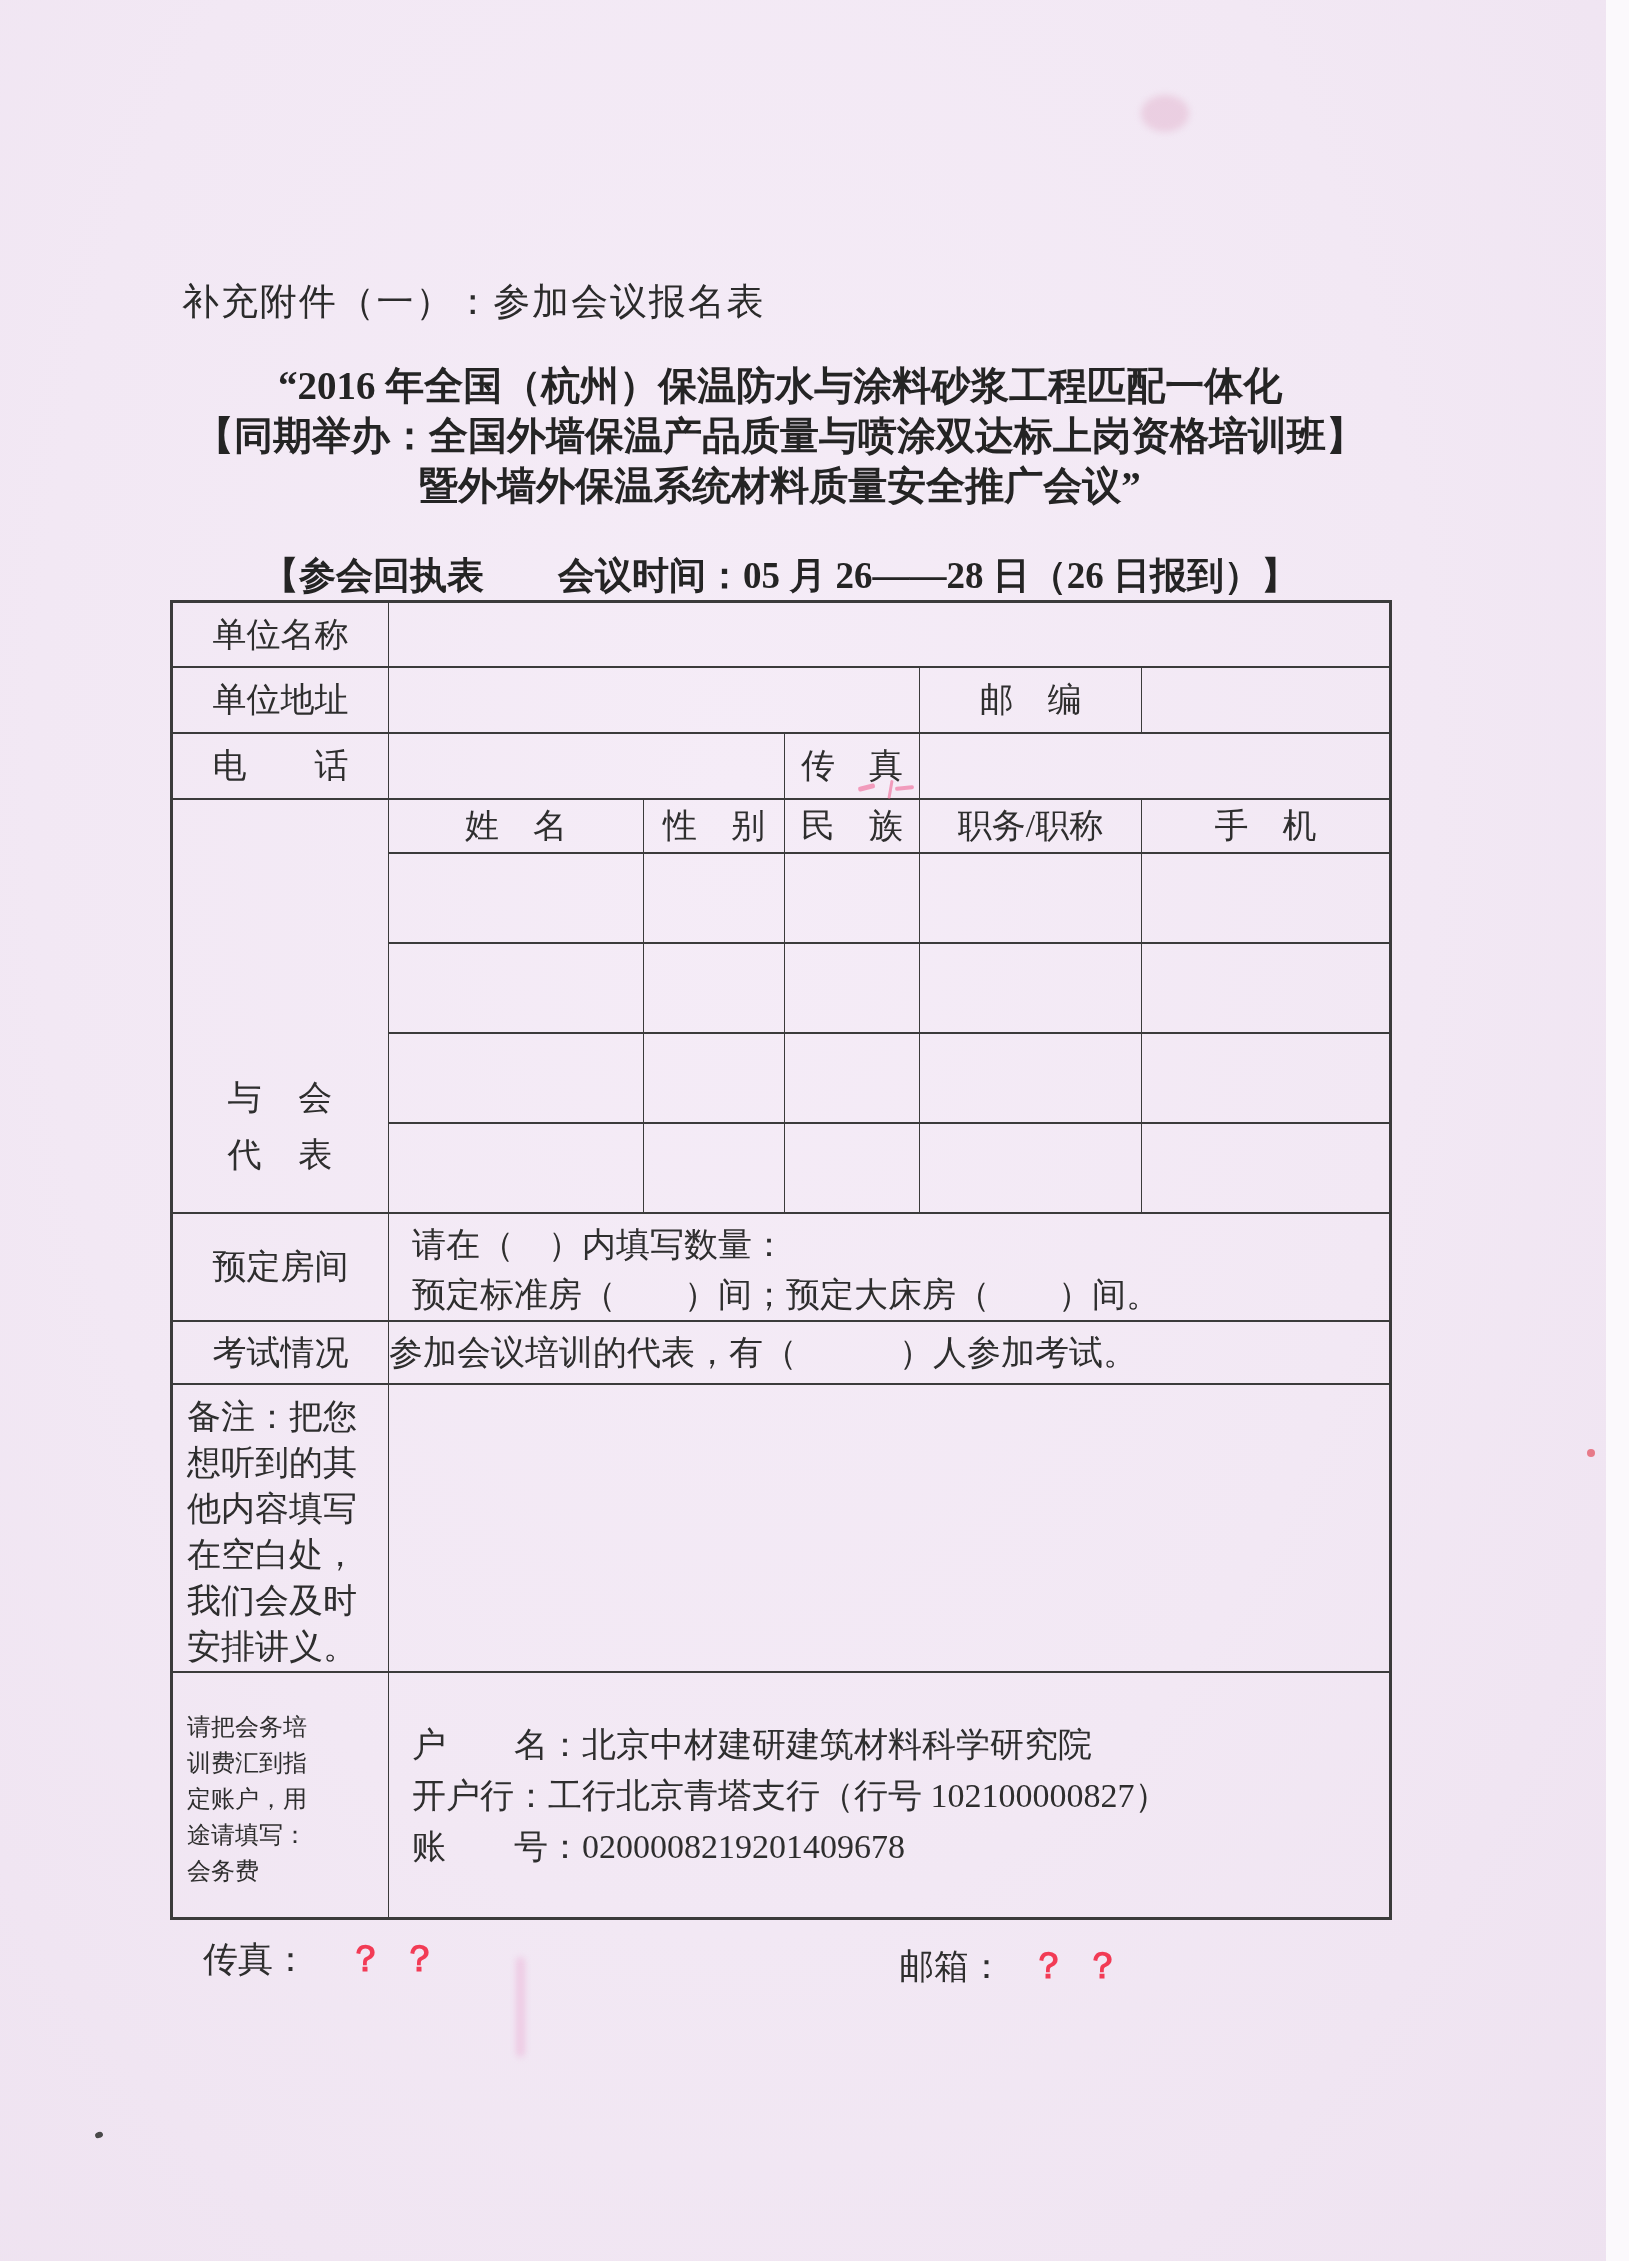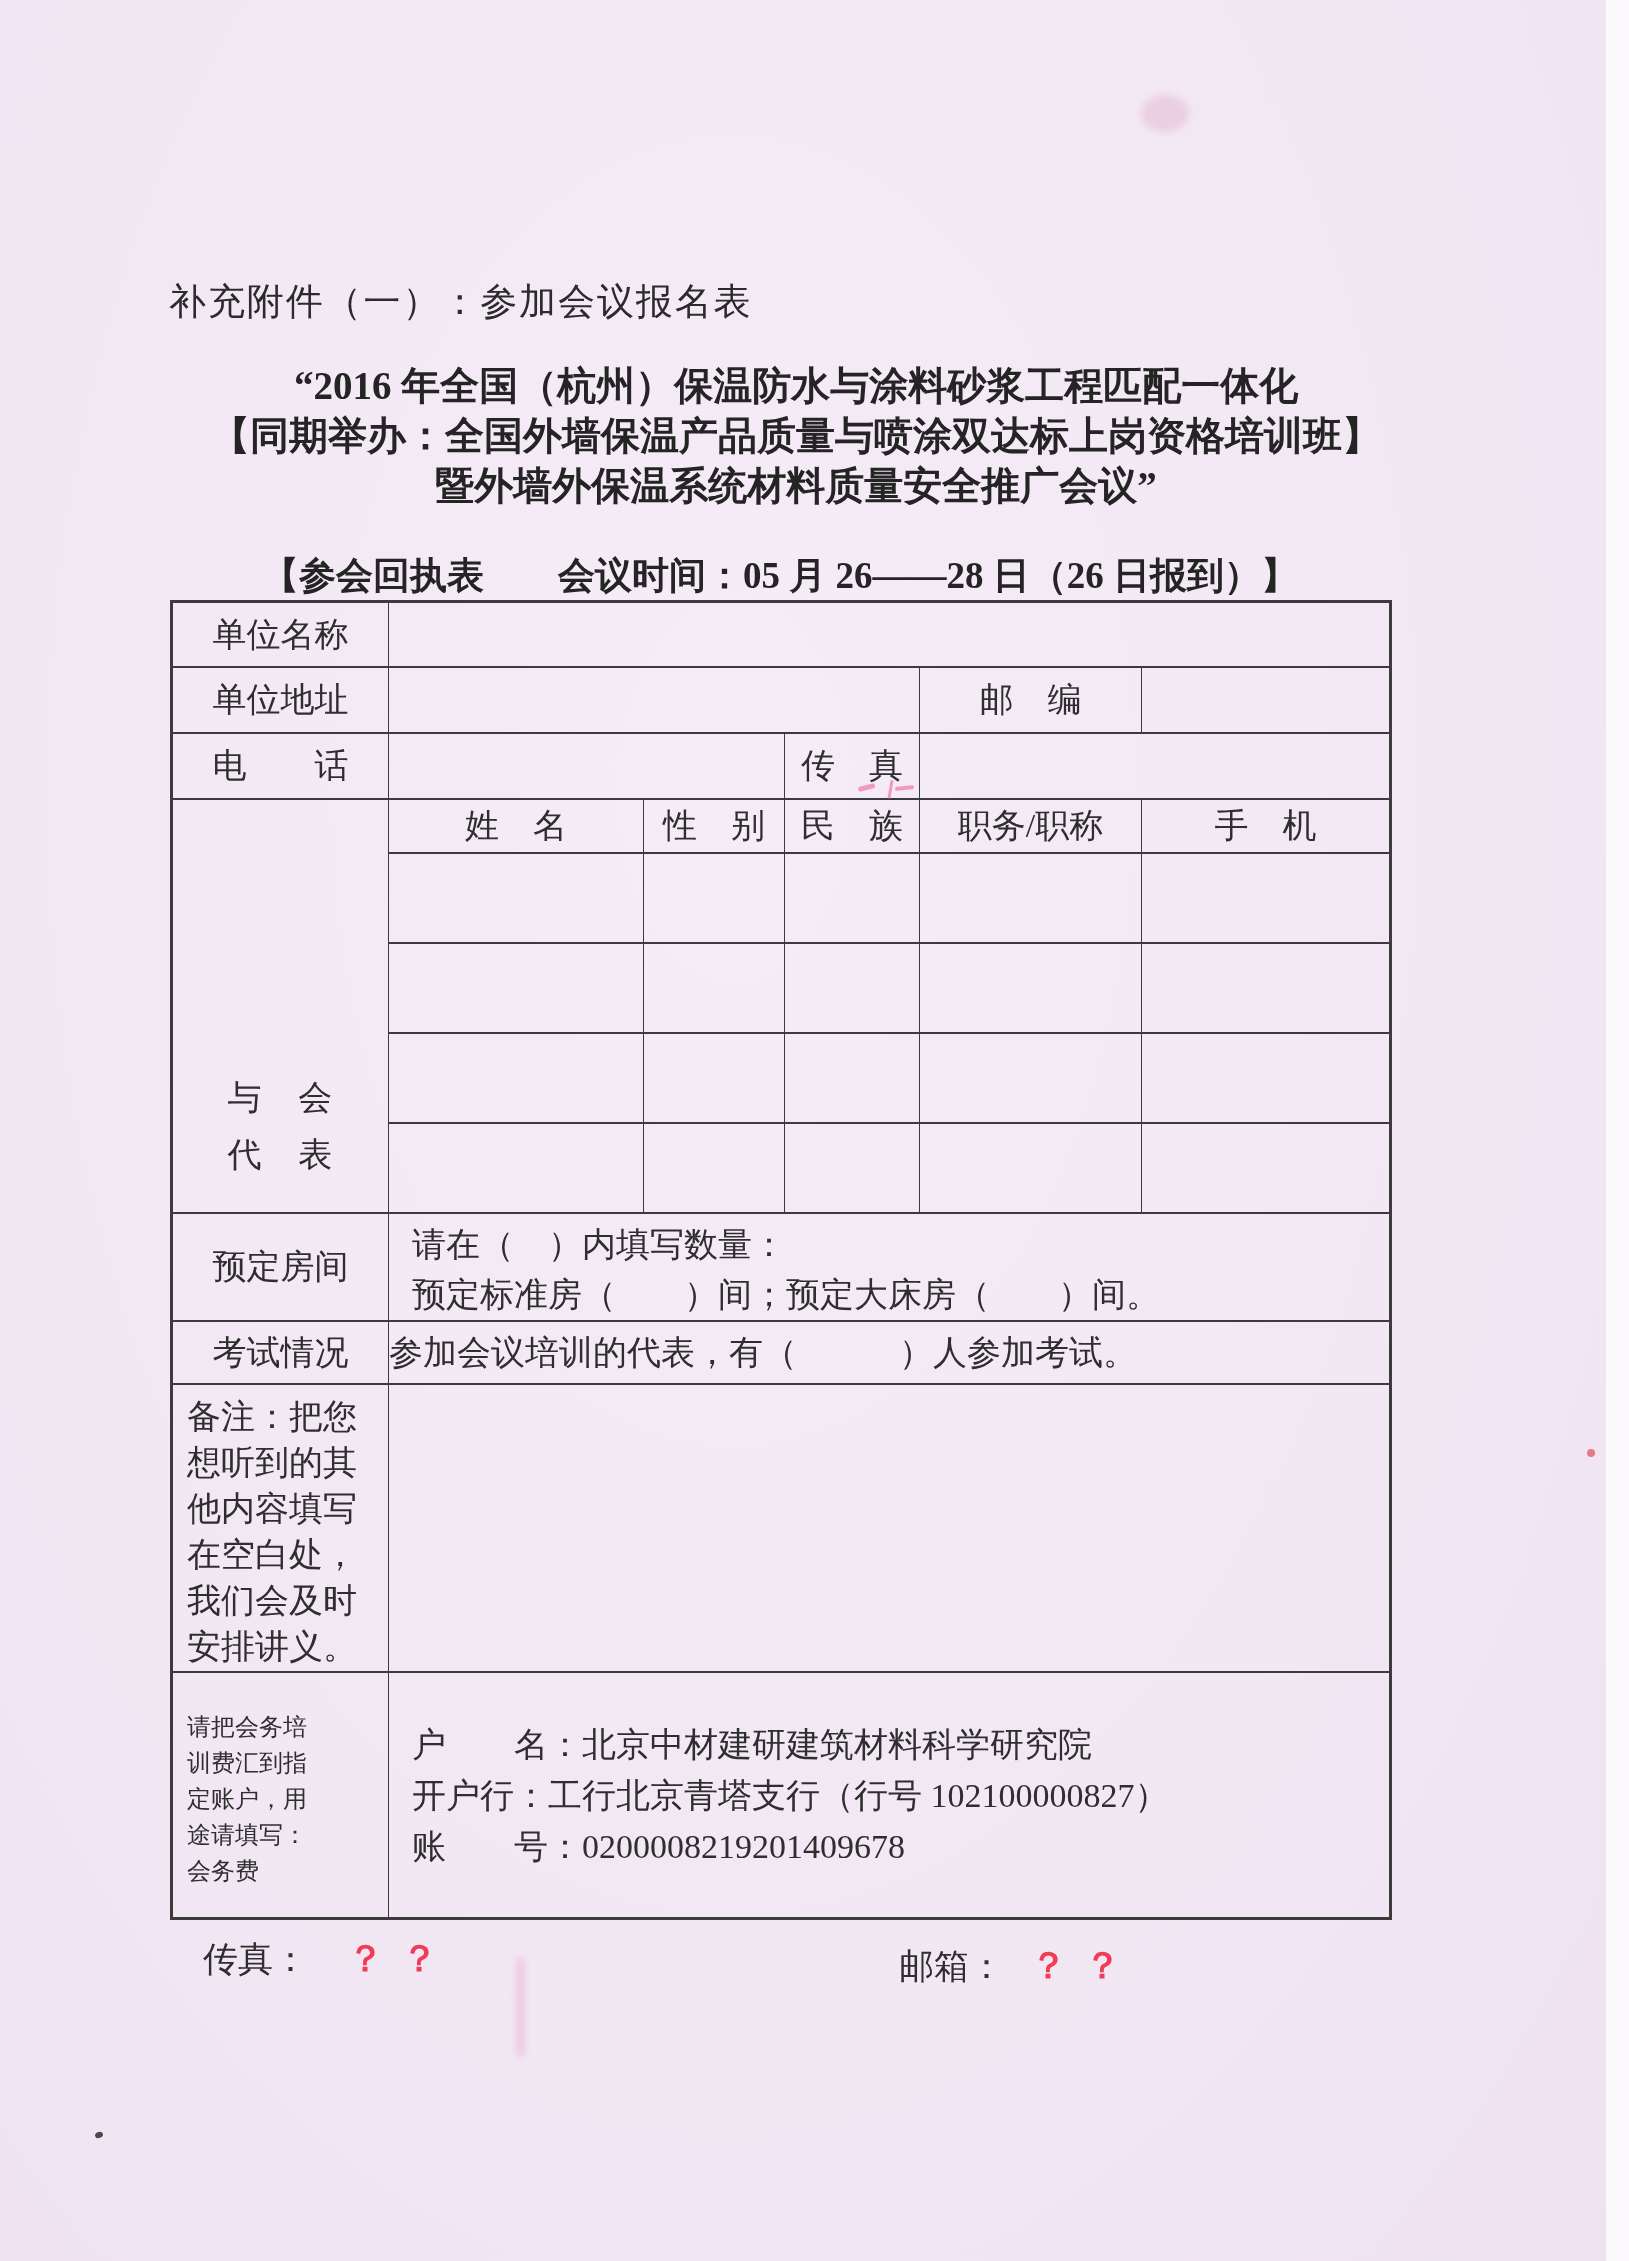--- a/index.html
+++ b/index.html
@@ -5,22 +5,22 @@
   html,body{margin:0;padding:0;}
   body{width:1630px;height:2261px;background:#d8d2da;}
   .page{
     position:relative;width:1630px;height:2261px;overflow:hidden;
     background:#f2e8f4;
     background-image:radial-gradient(ellipse at 45% 35%, #f5ecf7 0%, #f2e8f4 55%, #eee2f0 100%);
     font-family:"Liberation Serif","DejaVu Serif",serif;
     color:#2b2b2b;
   }
   .scan-edge{position:absolute;right:0;top:0;width:24.5px;height:100%;background:#fbf9fc;}
-  .note{position:absolute;left:169px;top:277px;font-size:37px;letter-spacing:1.9px;}
-  .titles{position:absolute;left:186px;top:361px;width:1220px;text-align:center;
+  .note{position:absolute;left:182px;top:277px;font-size:37px;letter-spacing:1.9px;}
+  .titles{position:absolute;left:170px;top:361px;width:1220px;text-align:center;
           font-weight:bold;font-size:39px;line-height:50px;color:#242424;}
   .caption{position:absolute;left:170px;top:551px;width:1220px;text-align:center;
            font-weight:bold;font-size:37px;color:#242424;}
   table.form{position:absolute;left:170px;top:600px;width:1220px;
              border-collapse:collapse;table-layout:fixed;
              border:3.9px solid #3b3b3b;}
   table.form td{border:1.9px solid #3b3b3b;border-top-width:2.6px;border-bottom-width:2.6px;
                 font-size:34px;vertical-align:middle;padding:0;color:#2e2e2e;}
   td.lab{text-align:center;font-size:35px;}
   td.pad{padding-left:23px;}

